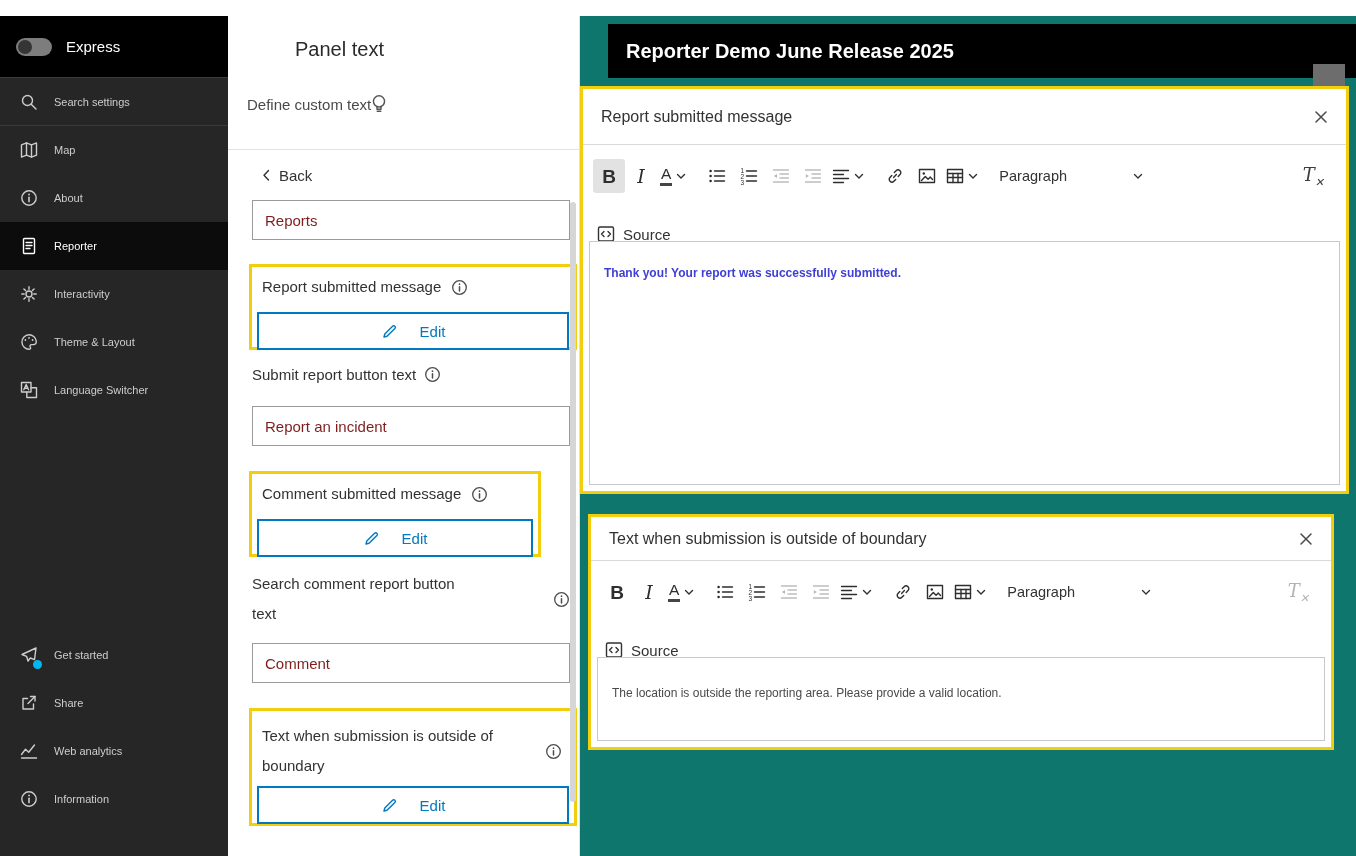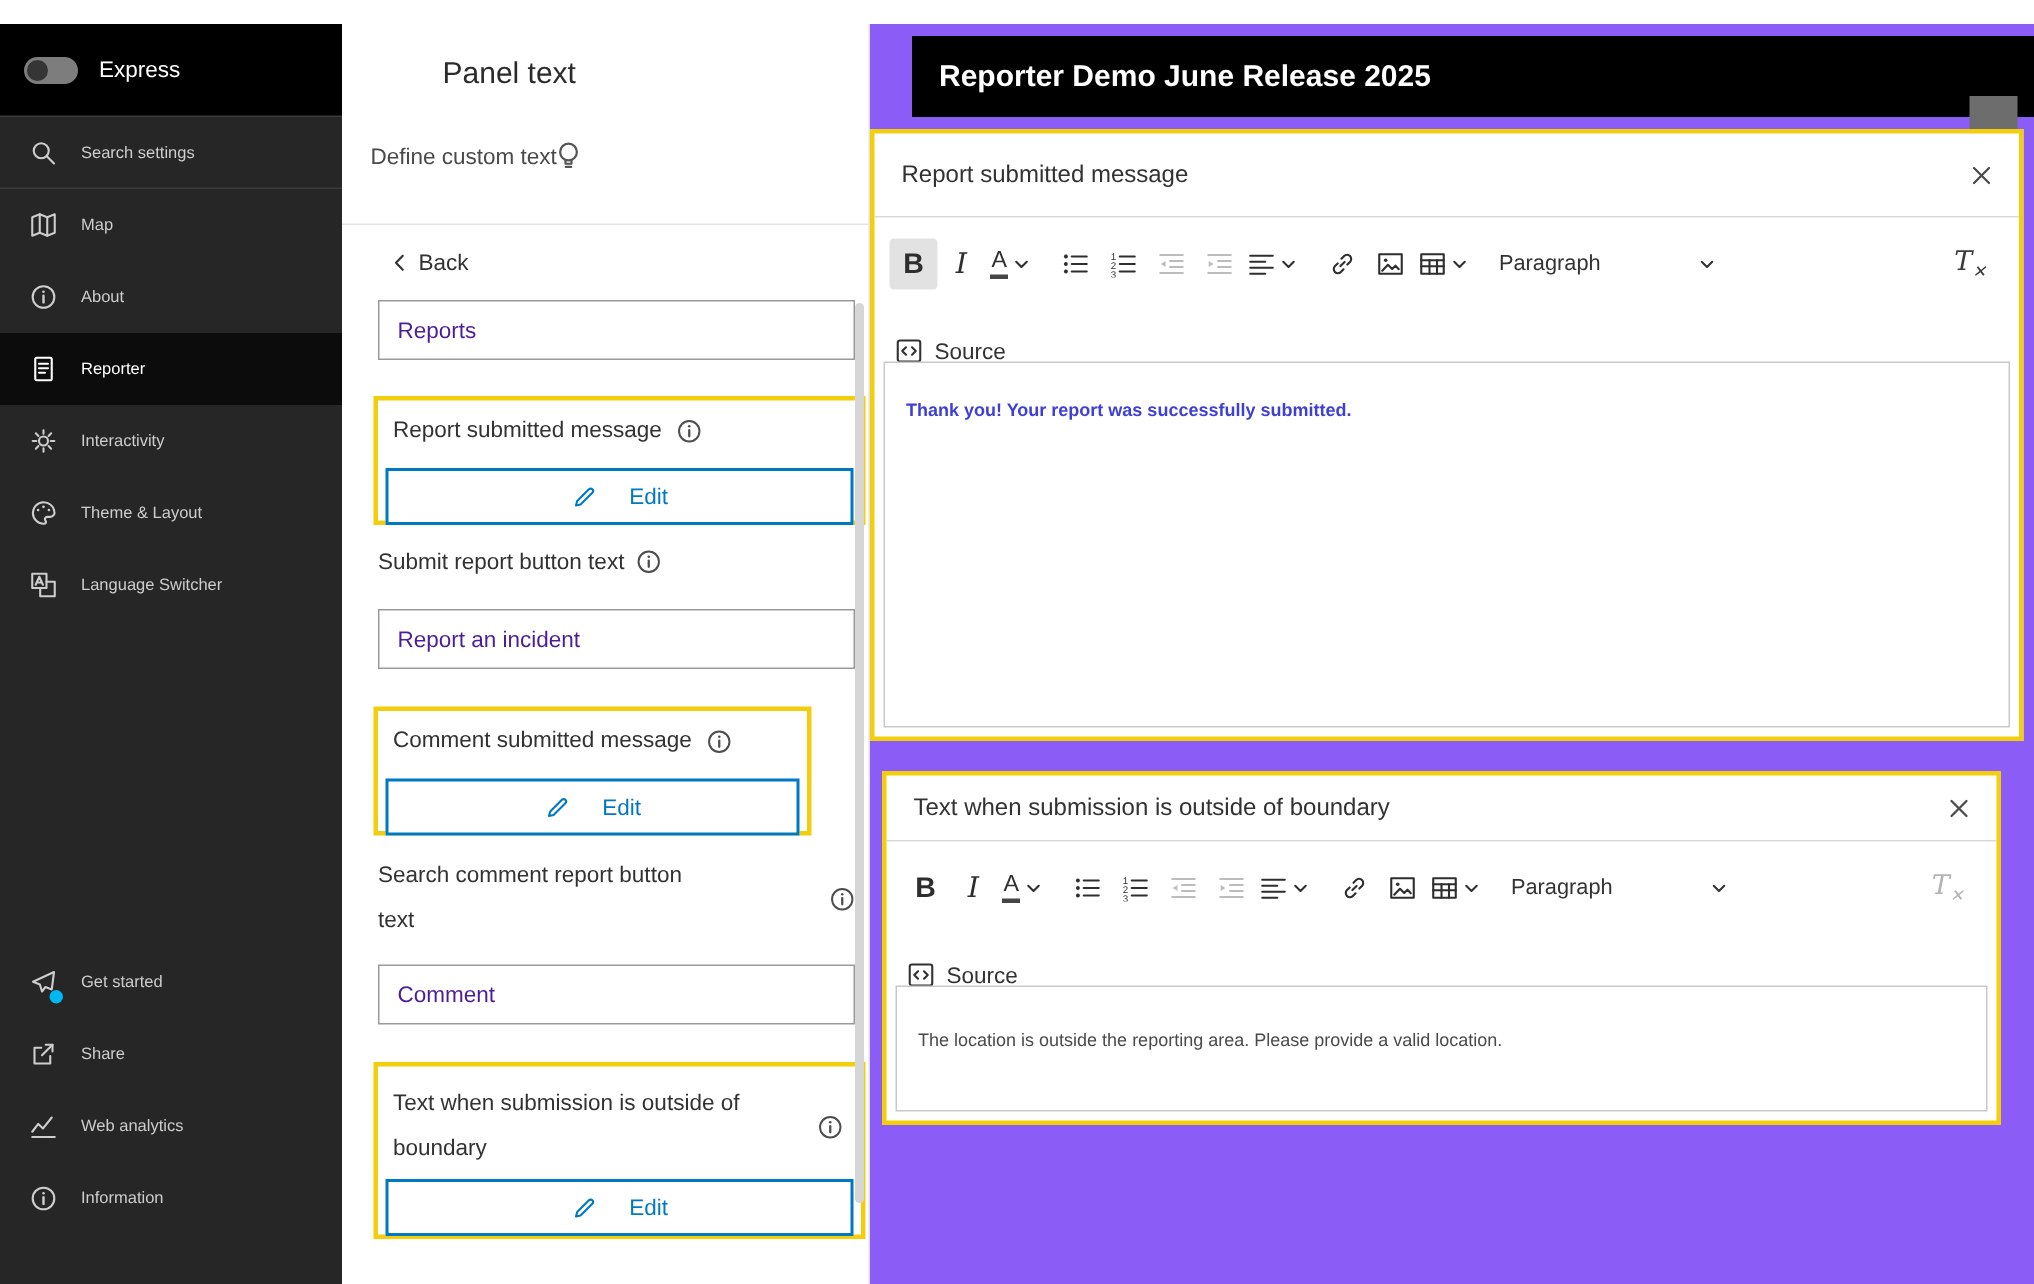--- a/index.html
+++ b/index.html
@@ -22,40 +22,40 @@
   .side-footer { position:absolute; left:0; top:615px; width:100%; }
   .icon-wrap { position:relative; width:18px; height:18px; flex:0 0 auto; }
   .badge-dot { position:absolute; right:-4px; bottom:-5px; width:9px; height:9px; border-radius:50%; background:#00b7f1; }
 
   
   .panel { position:absolute; left:228px; top:0; width:352px; height:841px; background:#fff; border-right:1px solid #e0e0e0; overflow:hidden; }
   .panel-title { position:absolute; left:24px; top:22px; font-size:20px; color:#2b2b2b; font-weight:500;margin-left:43px; }
   .panel-sub { position:absolute; left:19px; top:78px; display:flex; align-items:center; font-size:15px; color:#4a4a4a; }
   .panel-divider { position:absolute; left:0; top:133px; width:100%; height:1px; background:#e3e3e3; }
   .back-btn { position:absolute; left:34px; top:151px; display:flex; align-items:center; gap:9px; font-size:15px; color:#323232; cursor:pointer; }
-  .field { border:1px solid #9a9a9a; font-size:15px; color:#4c1d95; padding:16px 12px; background:#fff; font-family:inherit; }
+  .field { border:1px solid #9a9a9a; font-size:15px; color:#7f1d1d; padding:16px 12px; background:#fff; font-family:inherit; }
   .abs-input { position:absolute; left:24px; width:318px; height:40px; }
   .flabel { position:absolute; left:24px; width:318px; display:flex; align-items:center; gap:8px; font-size:15px; color:#323232; }
   .flabel .txt { line-height:30px; }
   .hl { position:absolute; border:3px solid #F2CE0D; }
   .hl1 { left:21px; top:248px; width:328px; height:86px; }
   .hl2 { left:21px; top:455px; width:292px; height:86px; }
   .hl3 { left:21px; top:692px; width:328px; height:118px; }
   .hl-label { display:flex; align-items:center; gap:10px; padding:10px 12px 0 10px; font-size:15px; color:#323232; }
   .hl-label .txt { line-height:20px; }
   .hl3 .hl-label .txt { line-height:30px; max-width:240px; }
   .push { margin-left:auto; }
   .edit-btn { margin:15px 5px 0 5px; height:38px; width:calc(100% - 10px); border:2px solid #0079C1; background:#fff; color:#0079C1; display:flex; align-items:center; justify-content:center; gap:22px; font-size:15px; font-family:inherit; cursor:pointer; }
   .hl3 .edit-btn { margin-top:5px; }
   .info-ic { flex:0 0 auto; color:#4d4d4d; }
   .wrap215 { max-width:215px; }
   .scroll-thumb { position:absolute; right:3px; top:186px; width:6px; height:600px; background:#d6d6d6; border-radius:3px; }
 
   
-  .preview { position:absolute; left:580px; top:0; width:776px; height:841px; background:#8b5cf6; }
+  .preview { position:absolute; left:580px; top:0; width:776px; height:841px; background:#0f766e; }
   .preview-header { position:absolute; left:28px; top:8px; right:0; height:54px; background:#000; color:#fff; display:flex; align-items:center; padding-left:18px; font-size:20px; font-weight:bold; }
   .map-widget { position:absolute; right:11px; top:48px; width:32px; height:32px; background:#6d6d6d; }
 
   
   .dialog { position:absolute; background:#fff; border:3px solid #F2CE0D; display:flex; flex-direction:column; }
   .dlg1 { left:0; top:70px; width:769px; height:408px; }
   .dlg2 { left:8px; top:498px; width:746px; height:236px; }
   .dlg-head { display:flex; align-items:center; padding:0 18px; height:56px; border-bottom:1px solid #d9d9d9; font-size:16px; color:#323232; flex:0 0 auto; }
   .dlg2 .dlg-head { height:44px; }
   .dlg-close { margin-left:auto; color:#4a4a4a; cursor:pointer; width:14px; height:14px; }

